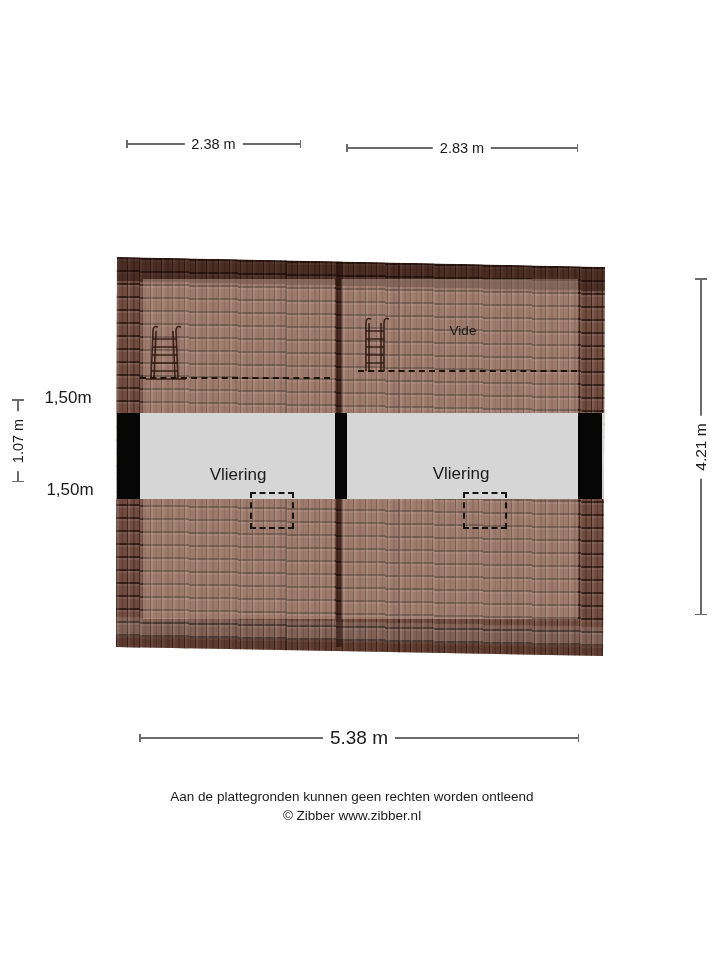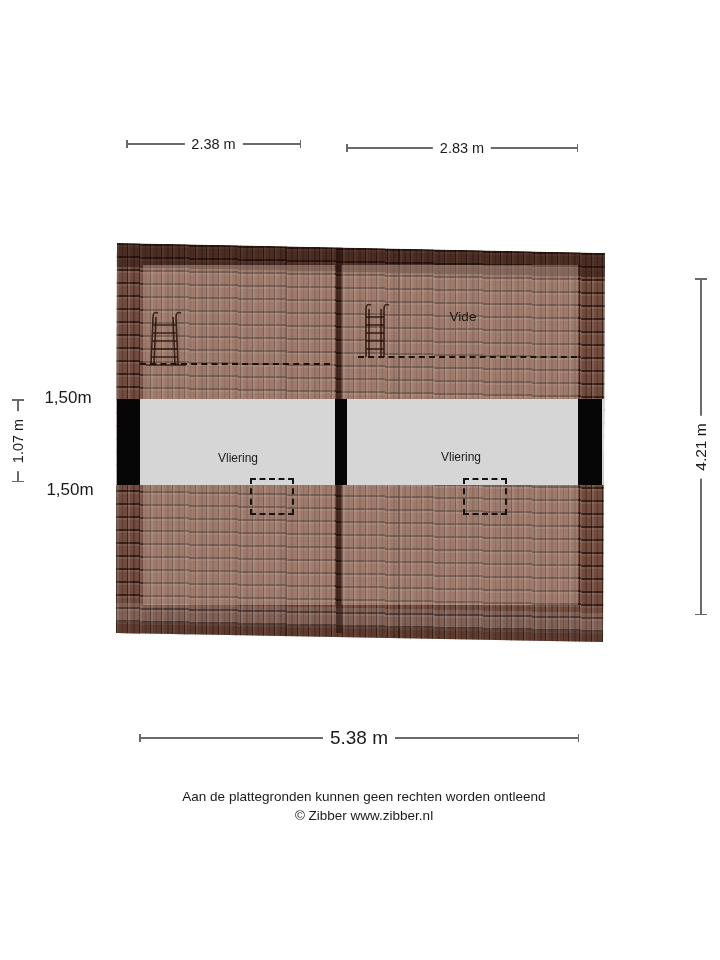--- a/index.html
+++ b/index.html
@@ -6,21 +6,21 @@
   body{
     width:720px;height:960px;position:relative;overflow:hidden;
     background:#ffffff;
     font-family:"Liberation Sans", sans-serif;
     color:#1b1b1b;
   }
   .abs{position:absolute;}
 
   
   .plan{
-    left:116px;top:243px;width:489px;height:400px;
+    left:116px;top:257px;width:489px;height:400px;
     clip-path:polygon(1px 0px,489px 10px,487px 399px,0px 390px);
   }
   .tiles{
     position:absolute;left:0;top:0;width:489px;height:400px;
     transform:skewY(1.17deg);transform-origin:0 0;
     background:
       linear-gradient(180deg, rgba(25,6,0,0.45) 0 24px, rgba(25,6,0,0) 24px 360px,
                       rgba(255,255,255,0.12) 360px 379px, rgba(40,12,2,0.28) 379px 100%),
       repeating-linear-gradient(90deg,
         rgba(15,5,0,0.50) 0 1px, rgba(255,255,255,0.10) 1px 3px,
@@ -41,21 +41,21 @@
   .wallblock{position:absolute;top:156px;height:86px;background:#060606;}
   .wb-l{left:1px;width:23px;}
   .wb-m{left:219px;width:12px;}
   .wb-r{left:462px;width:24px;}
   .dashline{position:absolute;border-top:2px dashed #1c1208;height:0;}
   .dash-l{left:24px;top:120px;width:190px;}
   .dash-r{left:242px;top:113px;width:219px;}
   .hatch{position:absolute;width:40px;height:33px;border:2px dashed #141414;top:235px;}
   .hatch-1{left:134px;}
   .hatch-2{left:347px;}
-  .roomlabel{position:absolute;width:120px;text-align:center;font-size:12px;}
+  .roomlabel{position:absolute;width:120px;text-align:center;font-size:17px;}
   .lbl-vliering-1{left:62px;top:208px;}
   .lbl-vliering-2{left:285px;top:207px;}
   .lbl-vide{left:287px;top:66px;font-size:13.5px;}
   .ladder{position:absolute;}
   .ladder-1{left:27px;top:66px;}
   .ladder-2{left:241px;top:58px;}
 
   
   .hdim{position:absolute;height:14px;}
   .hdim .line{position:absolute;left:0;right:0;top:6px;height:1.5px;background:#6a6a6a;}
@@ -77,21 +77,21 @@
     background:#fff;padding:0 8px;font-size:15.5px;white-space:nowrap;}
   .dim-right{left:694px;top:278px;height:337px;}
   .dim-left{left:11px;top:399px;height:83px;}
   .dim-left .dlabel{font-size:14.5px;}
 
   .heightlabel{position:absolute;width:60px;text-align:center;font-size:17px;}
   .h150-top{left:38px;top:388px;}
   .h150-bottom{left:40px;top:480px;}
 
   
-  .footer{position:absolute;left:12px;width:704px;text-align:center;font-size:13.5px;}
+  .footer{position:absolute;left:0;width:704px;text-align:center;font-size:13.5px;}
   .footer-1{top:789px;}
   .footer-2{top:808px;}
 </style>
 </head>
 <body>
 
 <div class="abs plan">
   <div class="tiles"></div>
 
   <div class="interior int-tl"></div>

